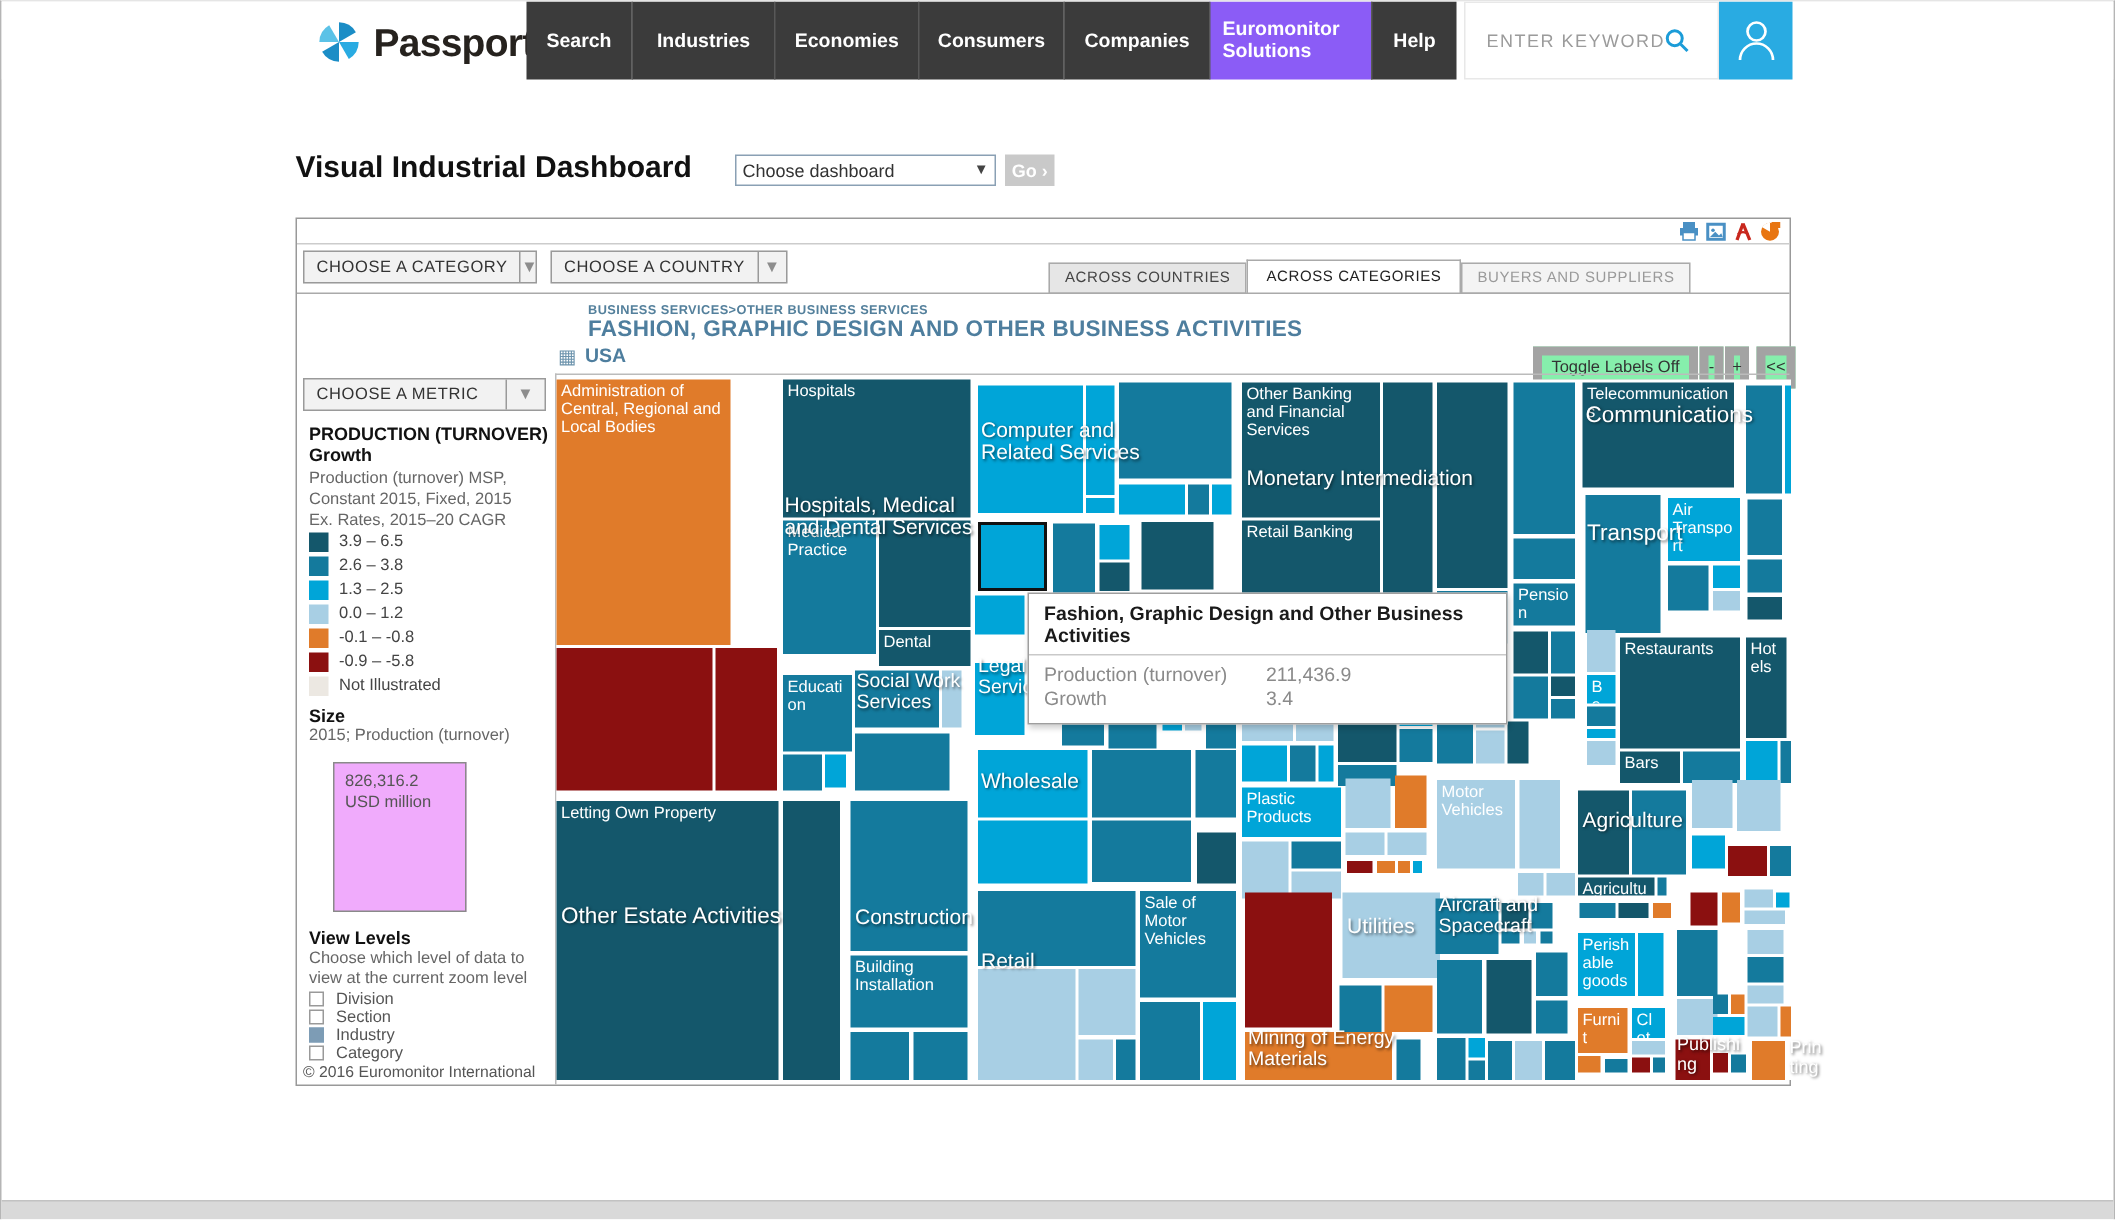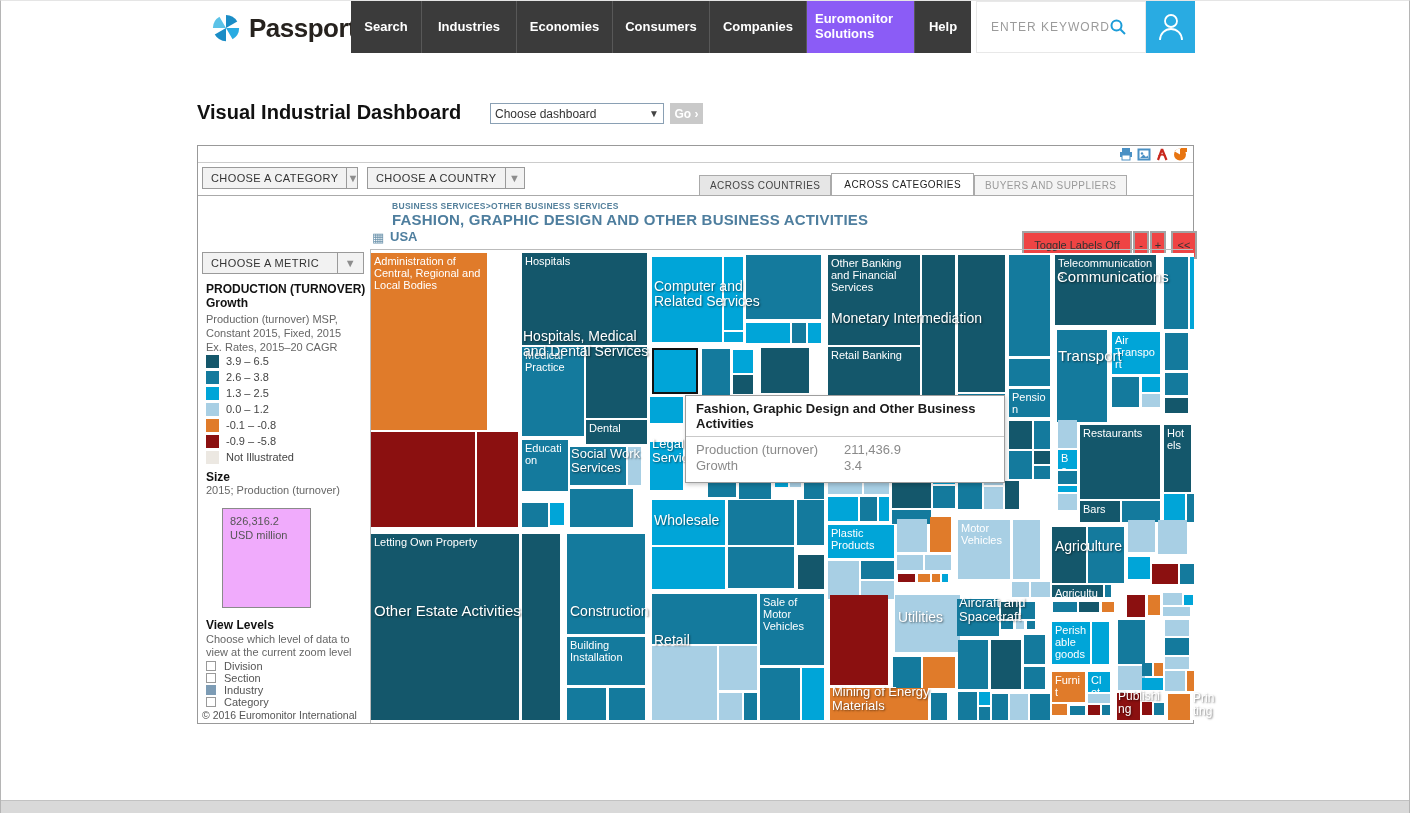--- a/index.html
+++ b/index.html
@@ -51,21 +51,21 @@
   .tab.active { background:#fff; border-bottom:1px solid #fff; color:#222; padding:5px 12px; }
   .tab.dim { background:#f4f4f4; color:#9a9a9a; }
   .tabline { position:absolute; left:0; top:49px; width:100%; border-top:1px solid #aaa; }
 
   
   .crumb { position:absolute; left:194px; top:55px; font-size:8.5px; font-weight:bold; color:#54809c; letter-spacing:0.3px; }
   .view-title { position:absolute; left:194px; top:65px; font-size:15px; font-weight:bold; color:#4e7e9e; letter-spacing:0.2px; }
   .grid-ic { position:absolute; left:174px; top:84px; color:#6d94ad; font-size:13px; }
   .country { position:absolute; left:192px; top:83px; font-size:13px; font-weight:bold; color:#4e7e9e; }
   .lbl-btns { position:absolute; top:85px; left:824px; display:flex; gap:1px; }
-  .sm-btn { height:28px; border:2px solid #a3a3a3; background:#ef4444; font-size:11px; color:#333;
+  .sm-btn { height:28px; border:6px solid #a3a3a3; background:#86efac; font-size:11px; color:#333;
             display:flex; align-items:center; justify-content:center; cursor:pointer; }
   .hline2 { position:absolute; left:172px; top:103px; right:0; border-top:1px solid #bbb; }
   .vline { position:absolute; left:172px; top:103px; bottom:0; border-left:1px solid #bbb; }
 
   
   .sb-metric-title { position:absolute; left:8px; top:136px; font-size:12px; font-weight:bold; color:#111; line-height:14px; }
   .sb-desc { position:absolute; left:8px; top:166px; width:152px; font-size:11px; color:#666; line-height:14px; }
   .legend { position:absolute; left:8px; top:207px; }
   .leg-row { display:flex; align-items:center; height:16px; }
   .leg-sw { width:13px; height:13px; margin-right:7px; }
@@ -281,21 +281,21 @@
         <div class="cell" style="left: 151px; top: 0px; width: 125px; height: 92px; background: rgb(20, 87, 107);">
           <span class="clabel">Hospitals</span>
         </div>
         <div class="cell" style="left: 151px; top: 94px; width: 62px; height: 89px; background: rgb(20, 122, 157);">
           <span class="clabel">Medical Practice</span>
         </div>
         <div class="cell" style="left: 215px; top: 94px; width: 61px; height: 71px; background: rgb(20, 87, 107);"></div>
         <div class="cell" style="left: 215px; top: 167px; width: 61px; height: 24px; background: rgb(20, 87, 107);">
           <span class="clabel">Dental</span>
         </div>
-        <div class="cell" style="left: 151px; top: 187px; width: 46px; height: 51px; background: rgb(20, 122, 157);">
+        <div class="cell" style="left: 151px; top: 197px; width: 46px; height: 51px; background: rgb(20, 122, 157);">
           <span class="clabel">Education</span>
         </div>
         <div class="cell" style="left: 199px; top: 194px; width: 56px; height: 38px; background: rgb(20, 122, 157);"></div>
         <div class="cell" style="left: 257px; top: 194px; width: 13px; height: 38px; background: rgb(168, 207, 228);"></div>
         <div class="cell" style="left: 199px; top: 236px; width: 63px; height: 38px; background: rgb(20, 122, 157);"></div>
         <div class="cell" style="left: 151px; top: 250px; width: 26px; height: 24px; background: rgb(20, 122, 157);"></div>
         <div class="cell" style="left: 179px; top: 250px; width: 14px; height: 22px; background: rgb(0, 165, 216);"></div>
         <div class="cell" style="left: 196px; top: 281px; width: 78px; height: 100px; background: rgb(20, 122, 157);"></div>
         <div class="cell" style="left: 196px; top: 384px; width: 78px; height: 48px; background: rgb(20, 122, 157);">
           <span class="clabel">Building Installation</span>

